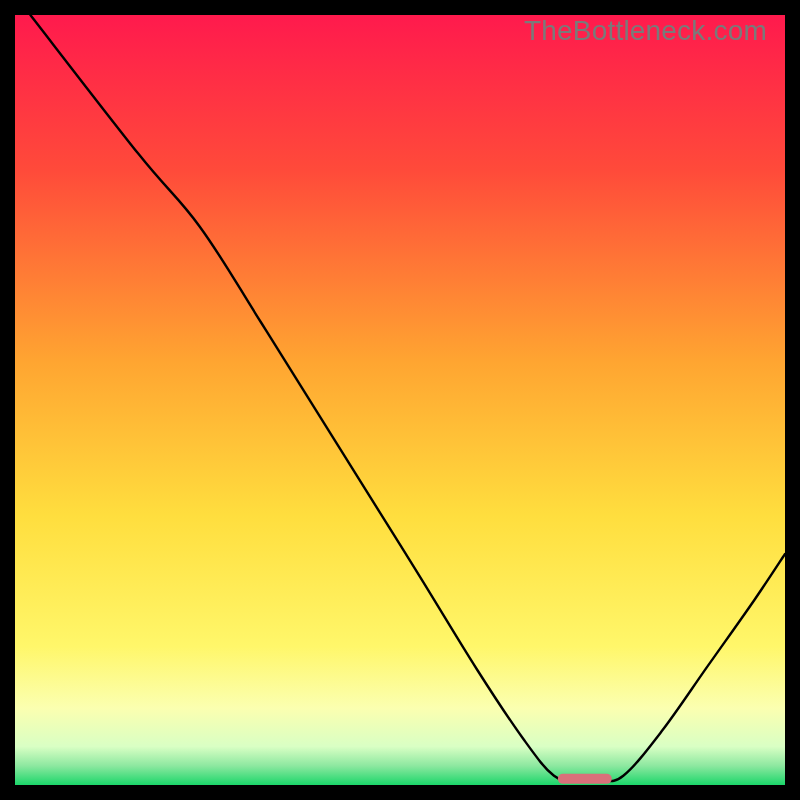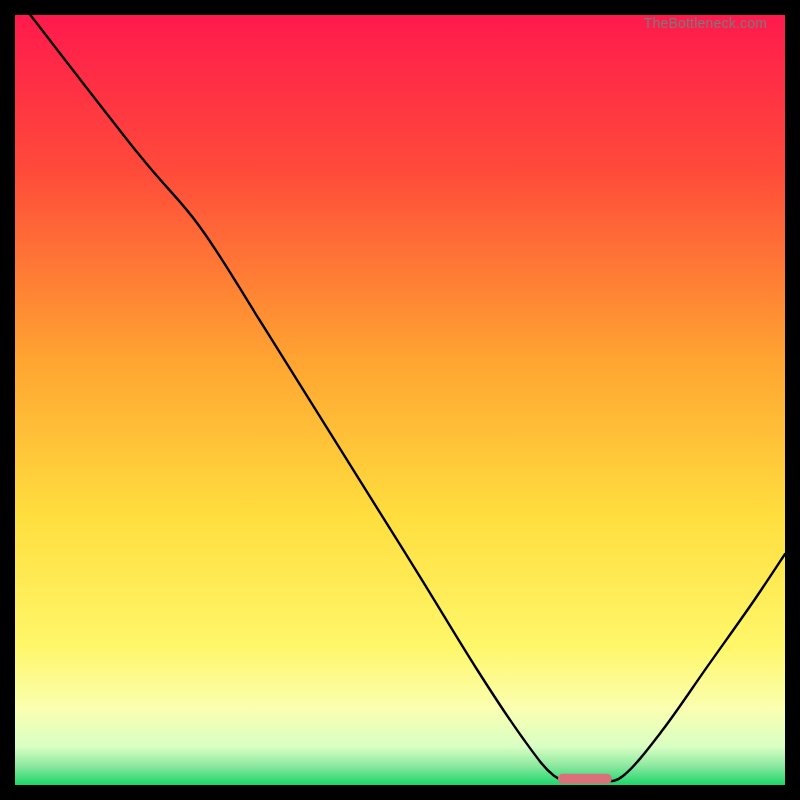--- a/index.html
+++ b/index.html
@@ -24,21 +24,21 @@
     left: 0;
     top: 0;
     width: 770px;
     height: 770px;
   }
   .watermark {
     position: absolute;
     top: 0px;
     right: 18px;
     color: #7a7a7a;
-    font-size: 14px;
+    font-size: 28px;
     font-weight: 500;
     letter-spacing: 0.2px;
     user-select: none;
   }
 </style>
 </head>
 <body>
 
 <div class="frame">
   <svg class="plot" viewBox="0 0 770 770" preserveAspectRatio="none">

